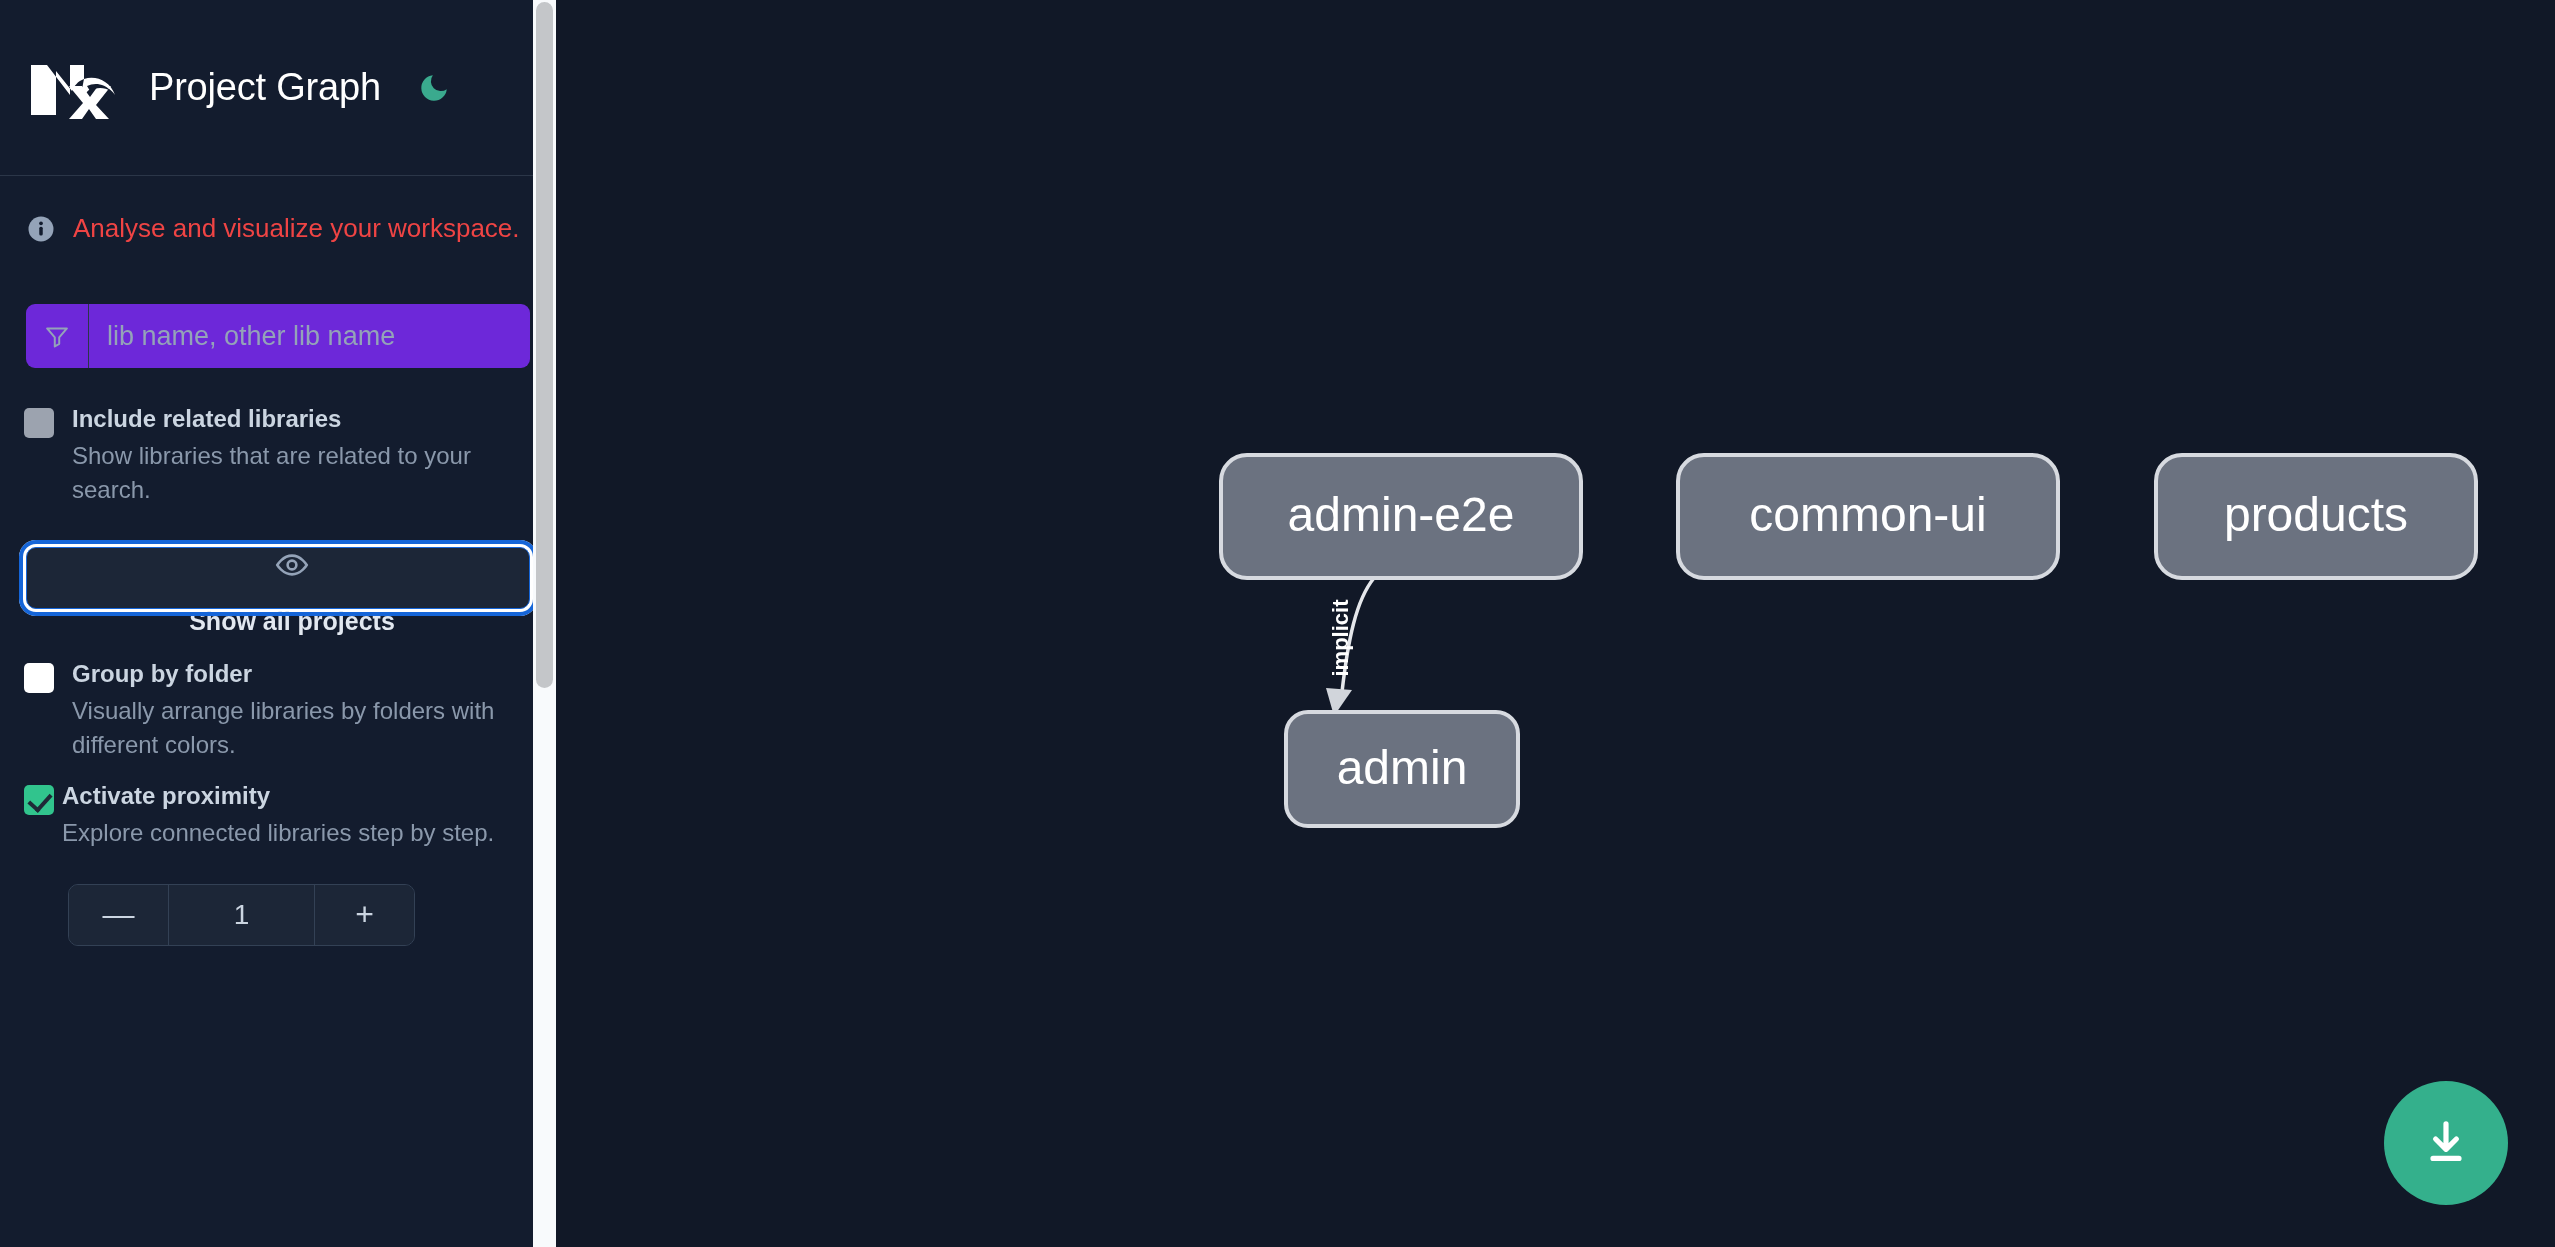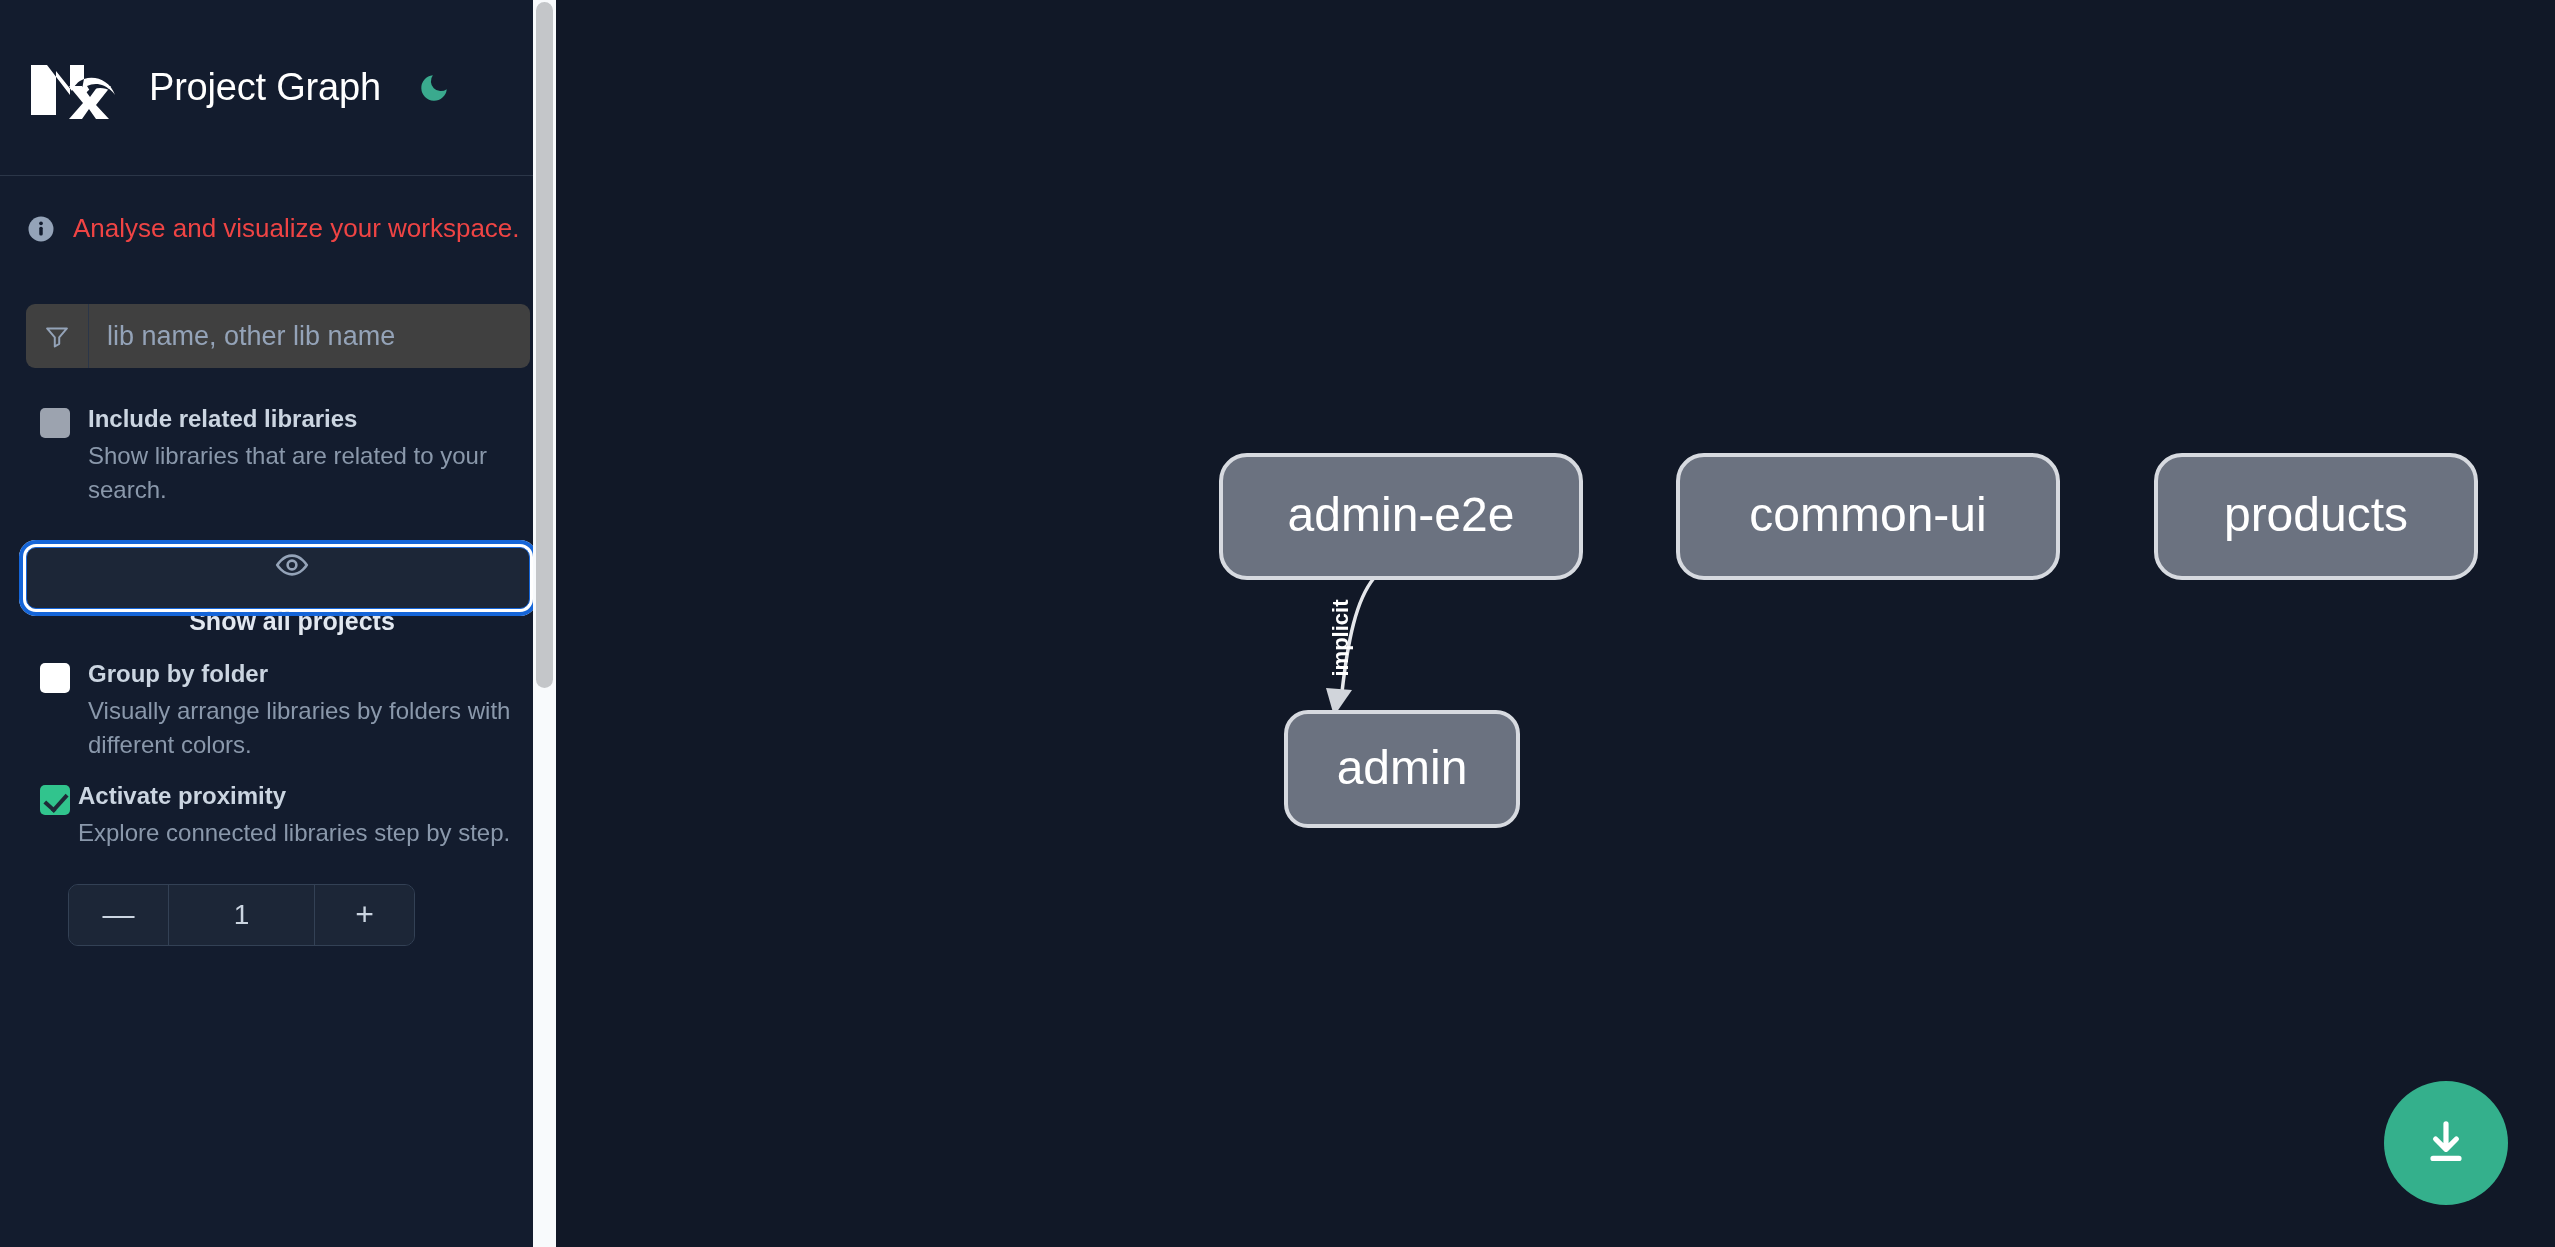--- a/index.html
+++ b/index.html
@@ -53,21 +53,21 @@
     color: #ef4444;
     font-size: 26px;
     font-weight: 400;
     white-space: nowrap;
   }
 
   
   .search-wrap {
     margin: 60px 26px 0 26px;
     height: 64px;
-    background: #404040;
+    background: #6d28d9;
     border-radius: 9px;
     display: flex; align-items: stretch;
     overflow: hidden;
   }
   .search-icon-box {
     width: 63px;
     display: flex; align-items: center; justify-content: center;
     border-right: 1px solid #2b3648;
     flex: 0 0 63px;
   }
@@ -78,21 +78,21 @@
     color: #cbd5e1;
     font-family: "Liberation Sans", sans-serif;
     font-size: 27px;
     padding: 0 18px;
   }
   .search-input::placeholder { color: #94a3b8; opacity: 1; }
 
   
   .cb-row {
     display: flex;
-    padding: 0 40px;
+    padding: 0 24px;
     margin-top: 34px;
     gap: 18px;
   }
   .cb-row.cb-tight { margin-top: 16px; gap: 8px; }
   .cb {
     flex: 0 0 auto;
     width: 30px; height: 30px;
     border-radius: 5px;
     margin-top: 6px;
     position: relative;

